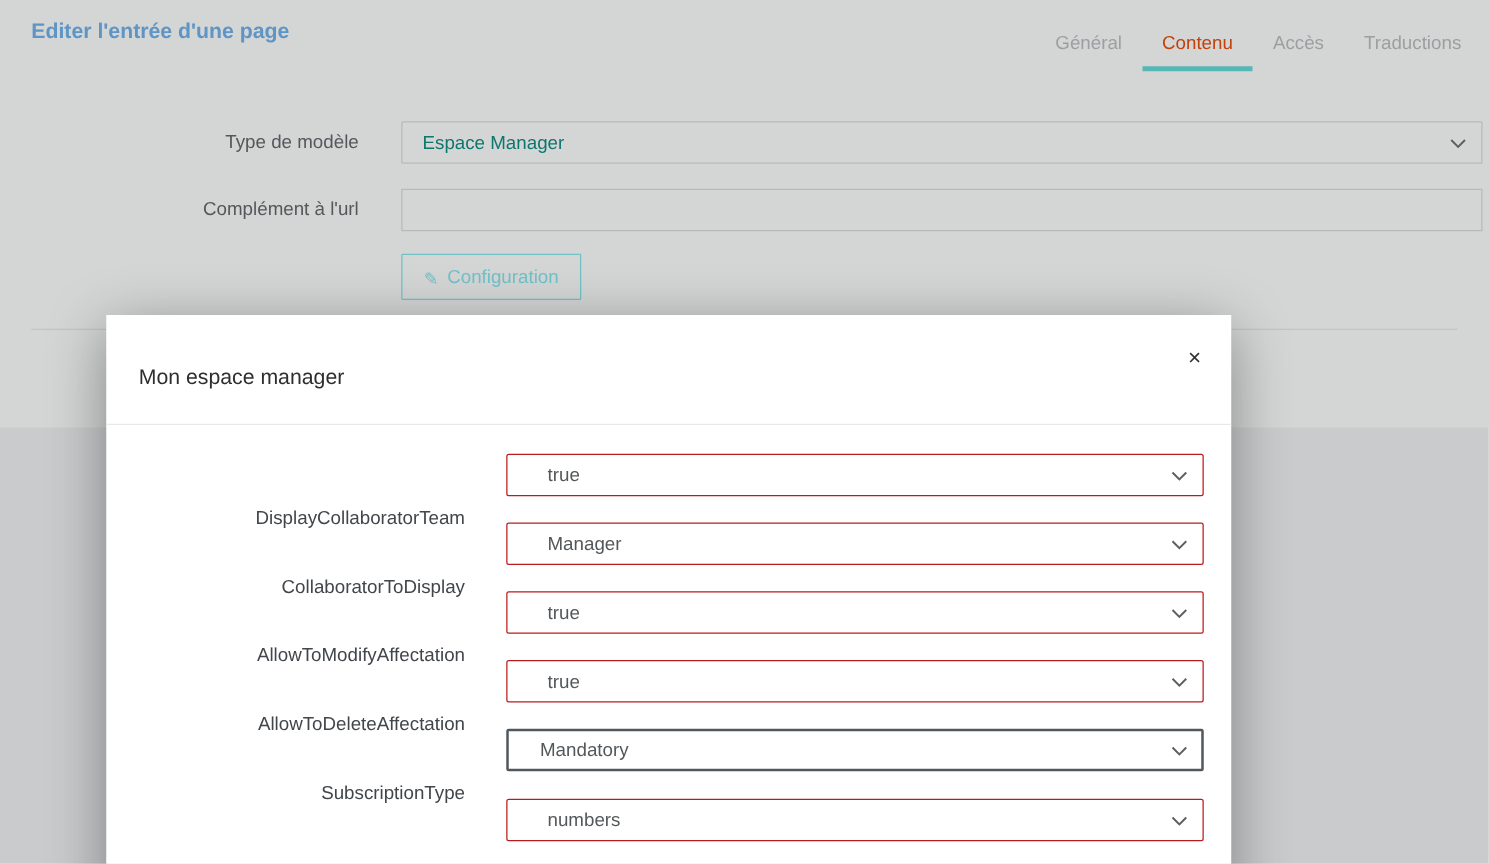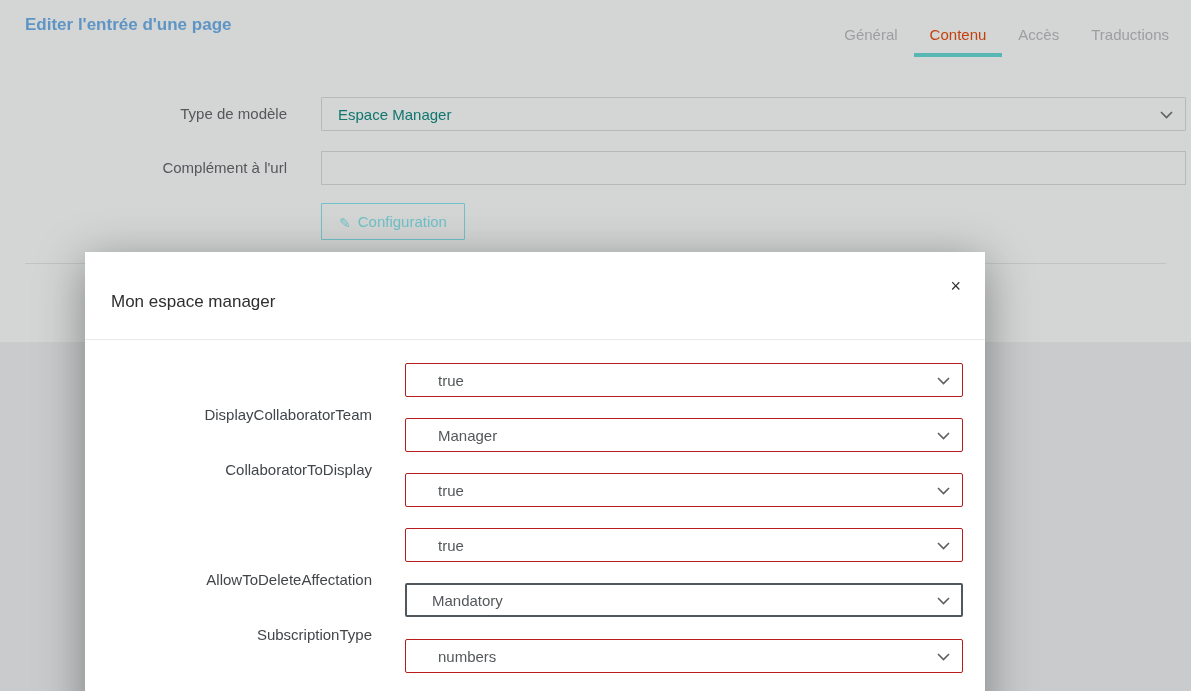--- a/index.html
+++ b/index.html
@@ -186,20 +186,21 @@
         </select>
         <span class="chev">
           <svg width="13" height="8" viewBox="0 0 13 8">
               <path d="M1 1l5.5 5.5L12 1" stroke="#5c6063" stroke-width="1.6" fill="none"></path>
             </svg>
         </span>
       </div>
     </div>
 
     <div class="modal-row" style="top:221px">
+      <div class="modal-label">AllowToModifyAffectation</div>
       <div class="select-wrap modal-select">
         <select>
           <option selected="">true</option>
         </select>
         <span class="chev">
           <svg width="13" height="8" viewBox="0 0 13 8">
               <path d="M1 1l5.5 5.5L12 1" stroke="#5c6063" stroke-width="1.6" fill="none"></path>
             </svg>
         </span>
       </div>

